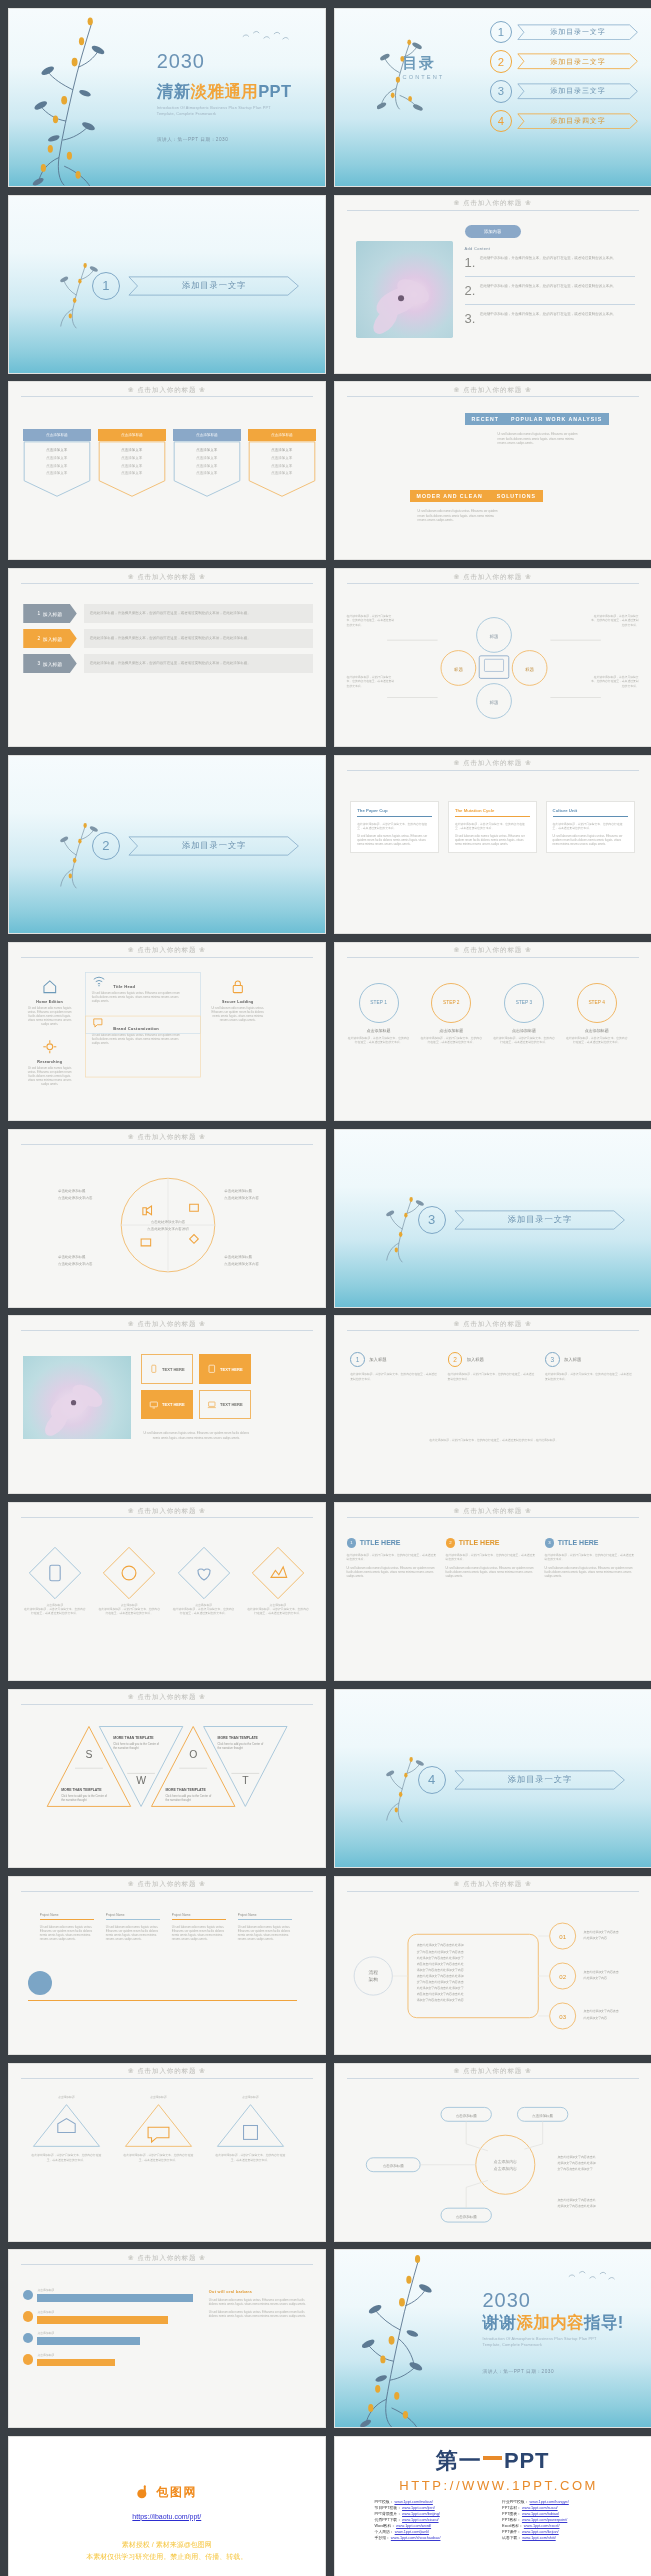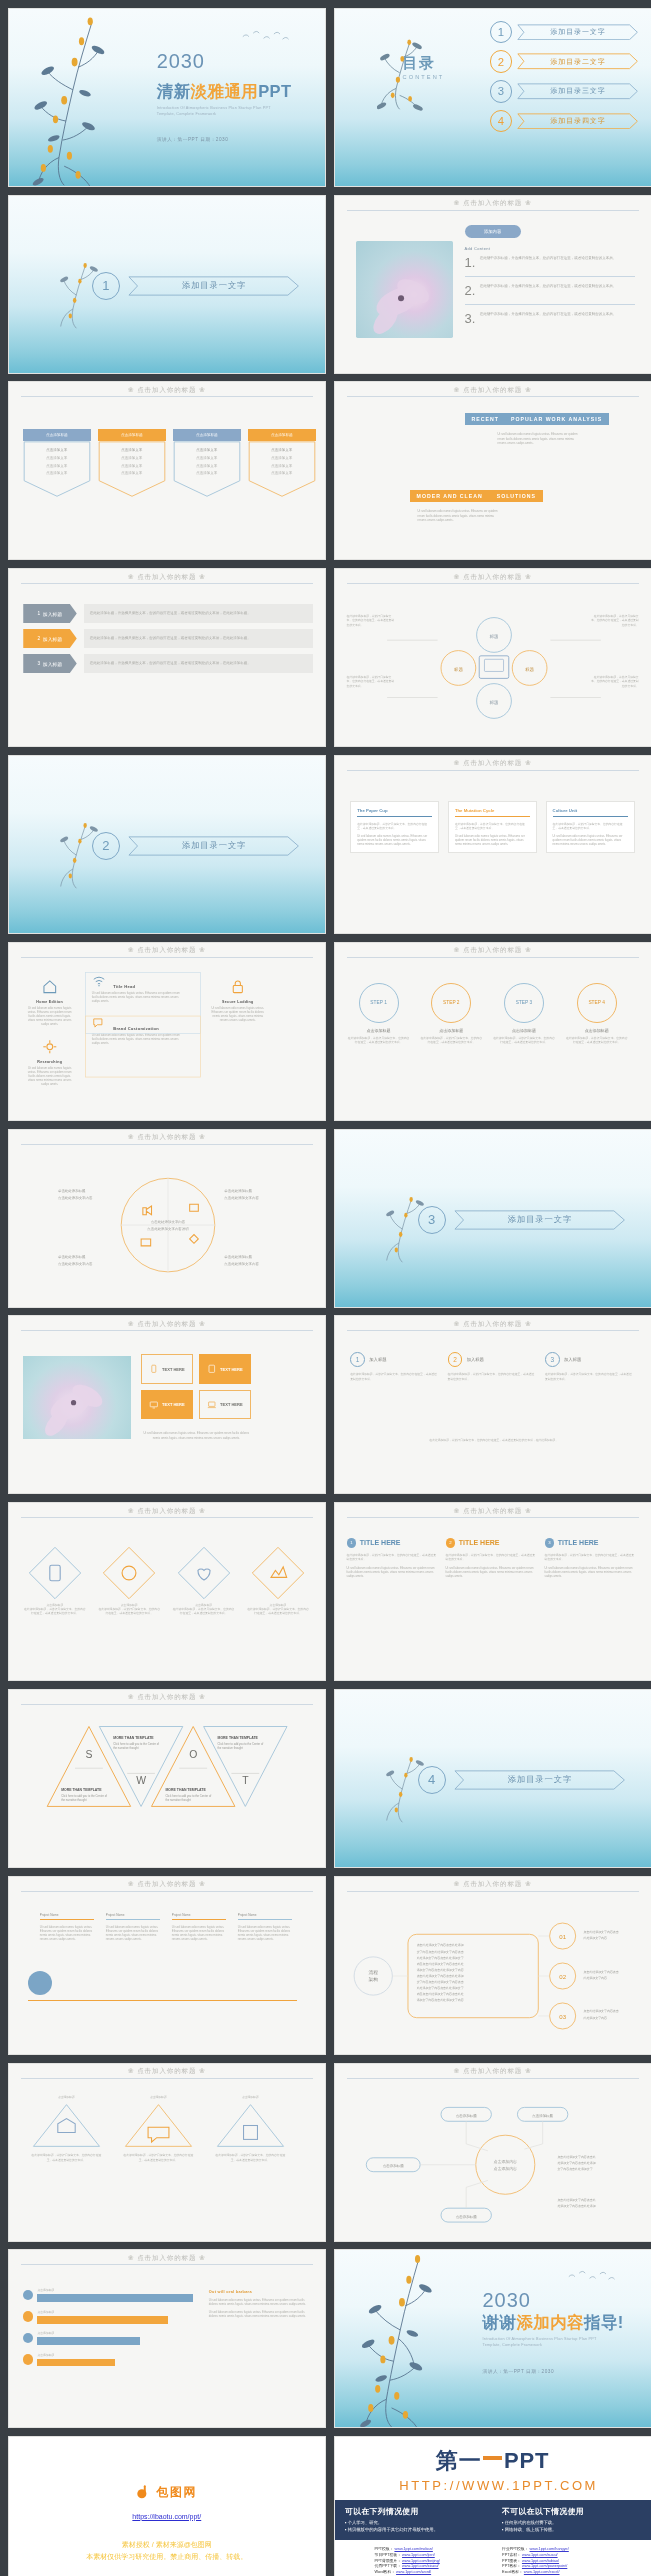--- a/index.html
+++ b/index.html
@@ -1084,36 +1084,20 @@
 
   <div class="promo">
     <div class="col center" style="padding-top:8.7px">
       <div class="row center">
         <span class="ppt-logo">第一</span>
         <span style="display:inline-block;width:19px;height:4.3px;background:#e88a2a;margin:0 1.7px 5.2px"></span>
         <span class="ppt-logo">PPT</span>
       </div>
       <div class="ppt-url" style="margin-top:2.6px">HTTP://WWW.1PPT.COM</div>
     </div>
-    <div class="navy row" style="margin-top:7px;padding:6px 10.4px;gap:19px">
-      <div style="flex:1">
-        <h4>可以在下列情况使用</h4>
-        <ul style="margin-top:2.6px">
-          <li>▪ <span>个人学习、研究。</span></li>
-          <li>▪ <span>拷贝模版中的内容用于其它幻灯片母版中使用。</span></li>
-        </ul>
-      </div>
-      <div style="flex:1">
-        <h4>不可以在以下情况使用</h4>
-        <ul style="margin-top:2.6px">
-          <li>▪ <span>任何形式的在线付费下载。</span></li>
-          <li>▪ <span>网络转载、线上线下传播。</span></li>
-        </ul>
-      </div>
-    </div>
     <div class="row" style="padding:7px 40px;gap:19px">
       <div class="linkrow" style="flex:1">
         <div><span class="k">PPT模板：</span> <a>www.1ppt.com/moban/</a></div>
         <div><span class="k">节日PPT模板：</span> <a>www.1ppt.com/jieri/</a></div>
         <div><span class="k">PPT背景图片：</span> <a>www.1ppt.com/beijing/</a></div>
         <div><span class="k">优秀PPT下载：</span> <a>www.1ppt.com/xiazai/</a></div>
         <div><span class="k">Word教程：</span> <a>www.1ppt.com/word/</a></div>
         <div><span class="k">个人简历：</span> <a>www.1ppt.com/jianli/</a></div>
         <div><span class="k">手抄报：</span> <a>www.1ppt.com/shouchaobao/</a></div>
 

